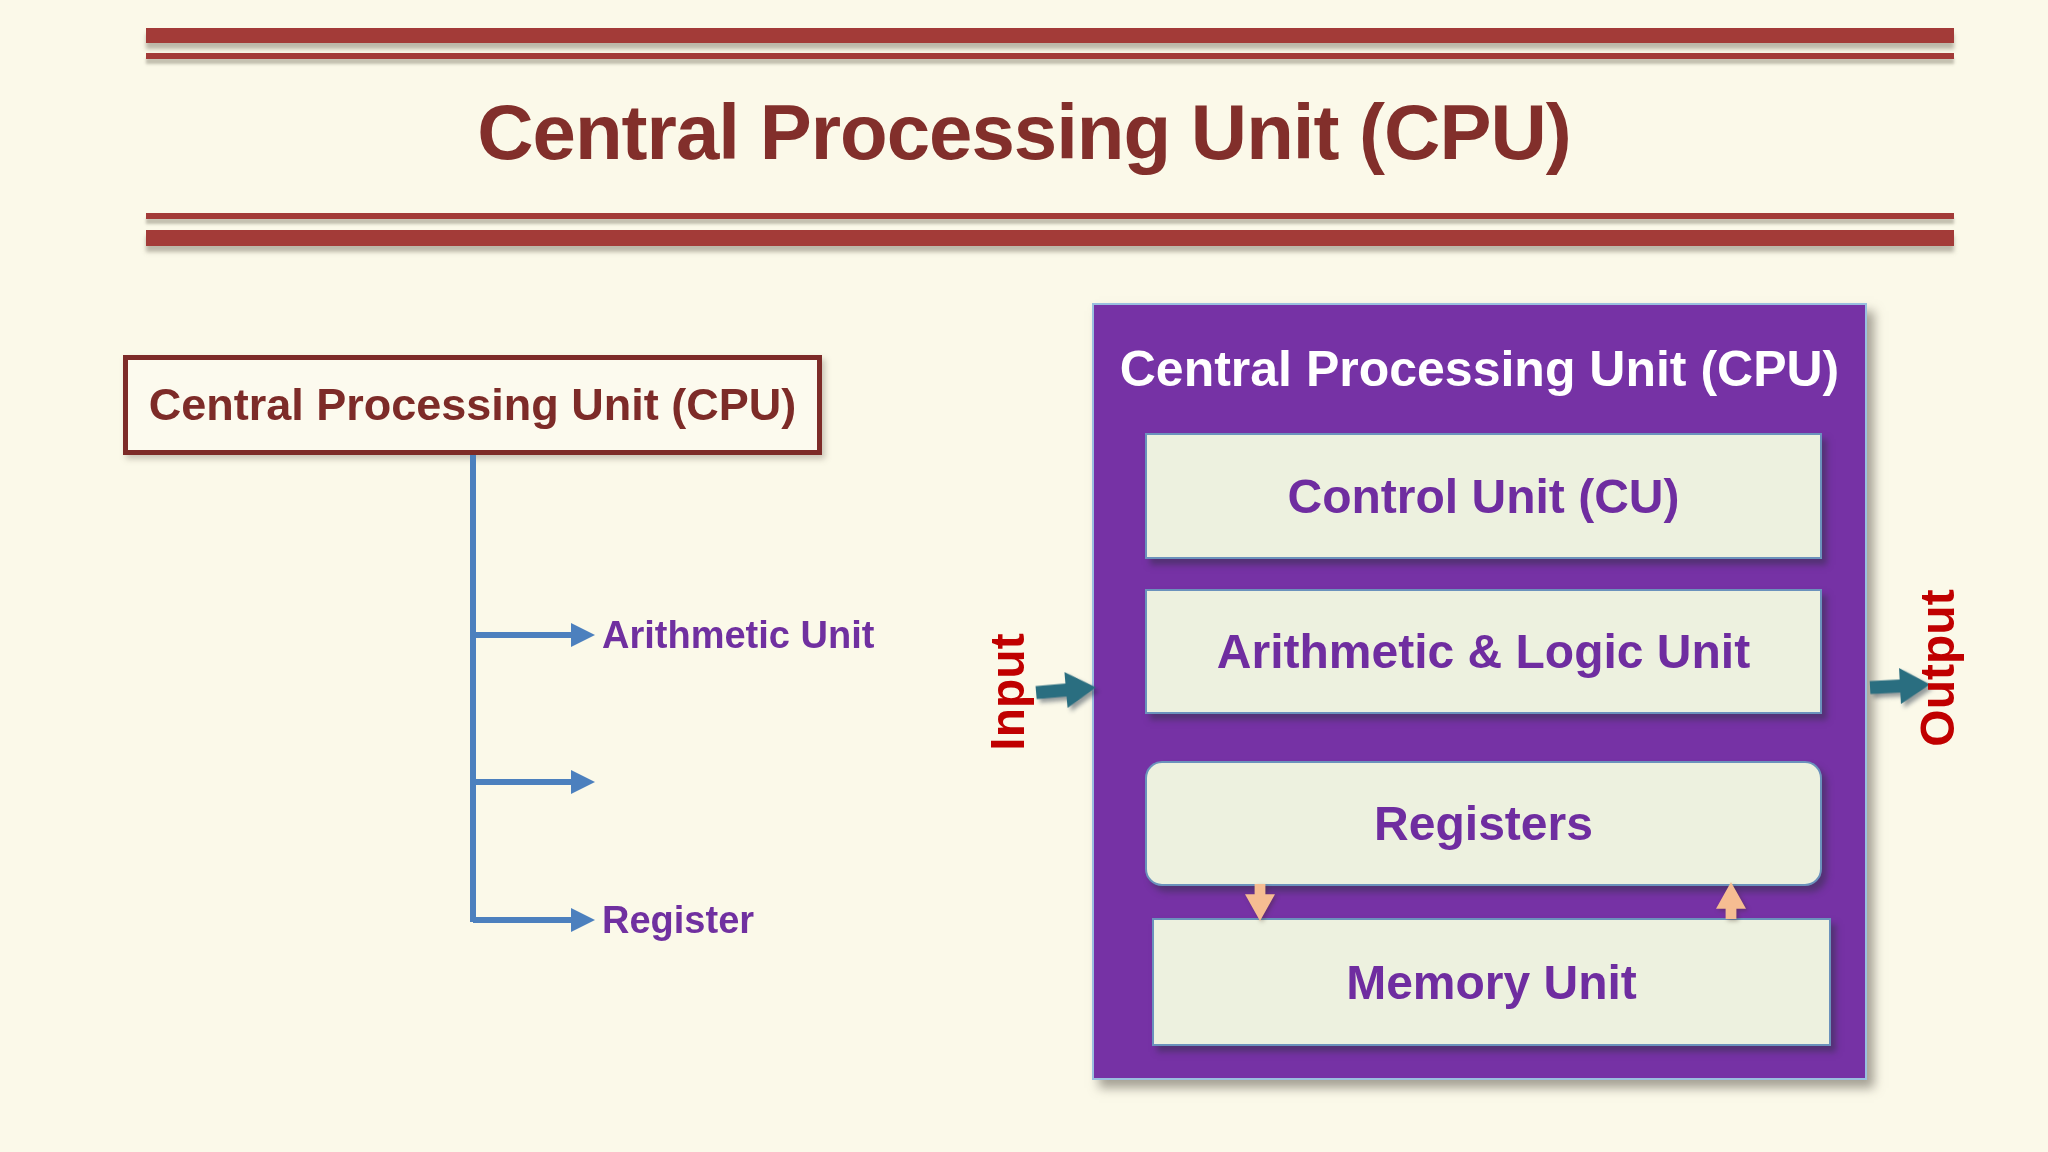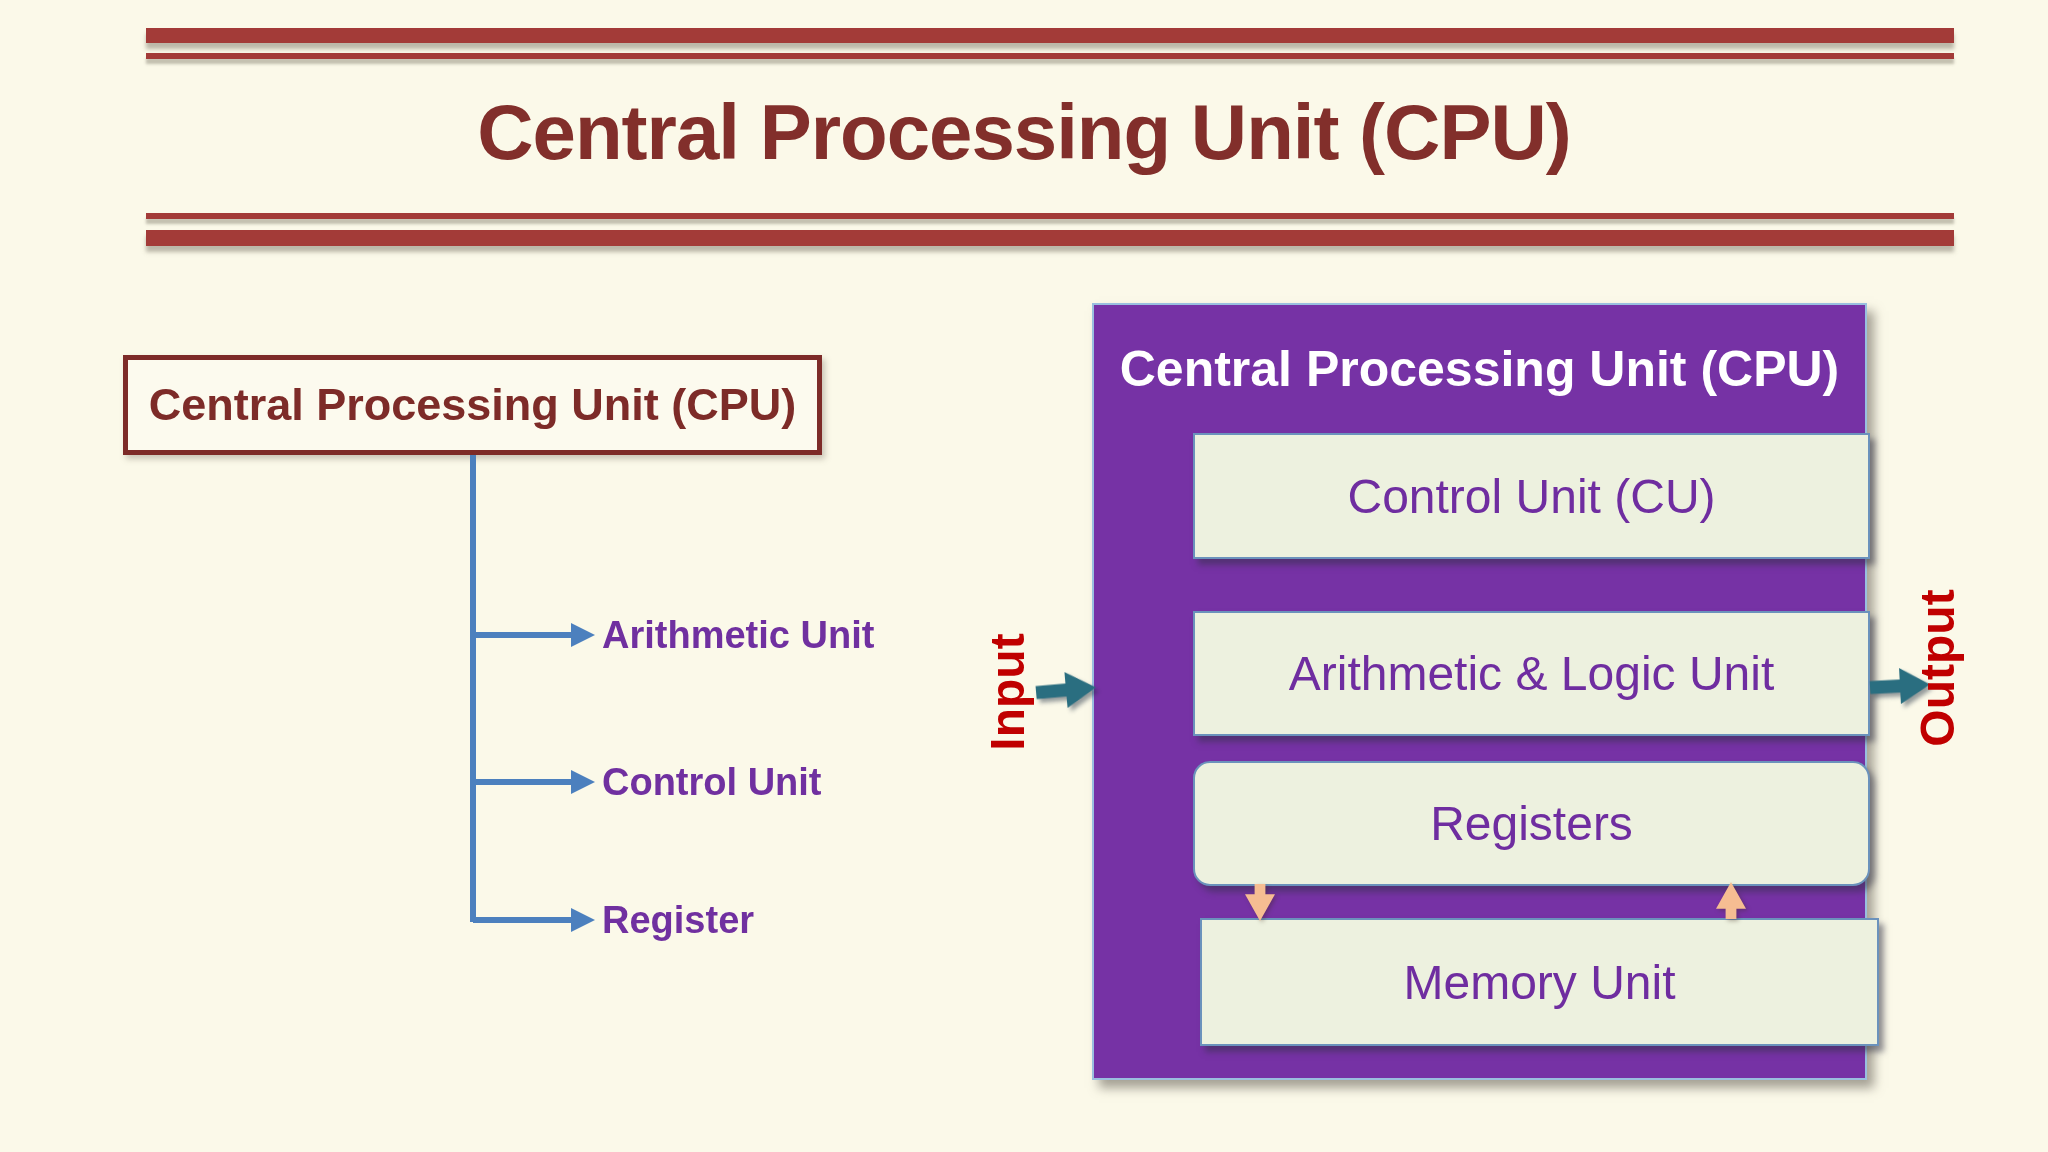--- a/index.html
+++ b/index.html
@@ -43,26 +43,25 @@
   }
   .cpu-title{
     position:absolute;left:0;top:0;width:100%;height:128px;
     display:flex;align-items:center;justify-content:center;
     color:#FFFFFF;font-size:50px;font-weight:bold;white-space:nowrap;
   }
   .cpu-inner{
     position:absolute;left:51px;width:677px;
     box-sizing:border-box;background:#EDF1DF;border:2px solid #6B92BC;
     display:flex;align-items:center;justify-content:center;
-    color:#6F2DA0;font-size:48px;font-weight:normal;white-space:nowrap;
+    color:#6F2DA0;font-size:48px;font-weight:bold;white-space:nowrap;
     box-shadow:5px 6px 6px rgba(50,50,70,.5);
-    margin-left:48px;
   }
   .cpu-inner.cu {top:128px;height:126px;}
-  .cpu-inner.alu{top:306px;height:125px;}
+  .cpu-inner.alu{top:284px;height:125px;}
   .cpu-inner.reg{top:456px;height:125px;border-radius:17px;}
   .cpu-inner.mem{top:613px;height:128px;left:58px;width:679px;}
   
   .io-label{
     position:absolute;display:flex;align-items:center;justify-content:center;
     color:#C00000;font-size:48px;font-weight:bold;white-space:nowrap;
   }
   .io-label.input {left:907px; top:664px;width:200px;height:56px;transform:rotate(-90deg);}
   .io-label.output{left:1827px;top:640px;width:220px;height:56px;transform:rotate(-90deg);}
   .arrow-shadow{position:absolute;filter:drop-shadow(3px 4px 2px rgba(25,40,60,.45));}
@@ -92,21 +91,20 @@
 
   <div class="tree-root">Central Processing Unit (CPU)</div>
   <div class="tree-vline"></div>
 
   <div class="tree-hline" style="top:632px"></div>
   <div class="tree-arrowhead" style="top:623px"></div>
   <div class="tree-label" style="top:605px">Arithmetic Unit</div>
 
   <div class="tree-hline" style="top:779px"></div>
   <div class="tree-arrowhead" style="top:770px"></div>
-  <div class="tree-label" style="top:752px">Control Unit</div>
 
   <div class="tree-hline" style="top:917px"></div>
   <div class="tree-arrowhead" style="top:908px"></div>
   <div class="tree-label" style="top:890px">Register</div>
 
   <div class="cpu-box">
     <div class="cpu-title">Central Processing Unit (CPU)</div>
     <div class="cpu-inner cu">Control Unit (CU)</div>
     <div class="cpu-inner alu">Arithmetic &amp; Logic Unit</div>
     <div class="cpu-inner reg">Registers</div>

